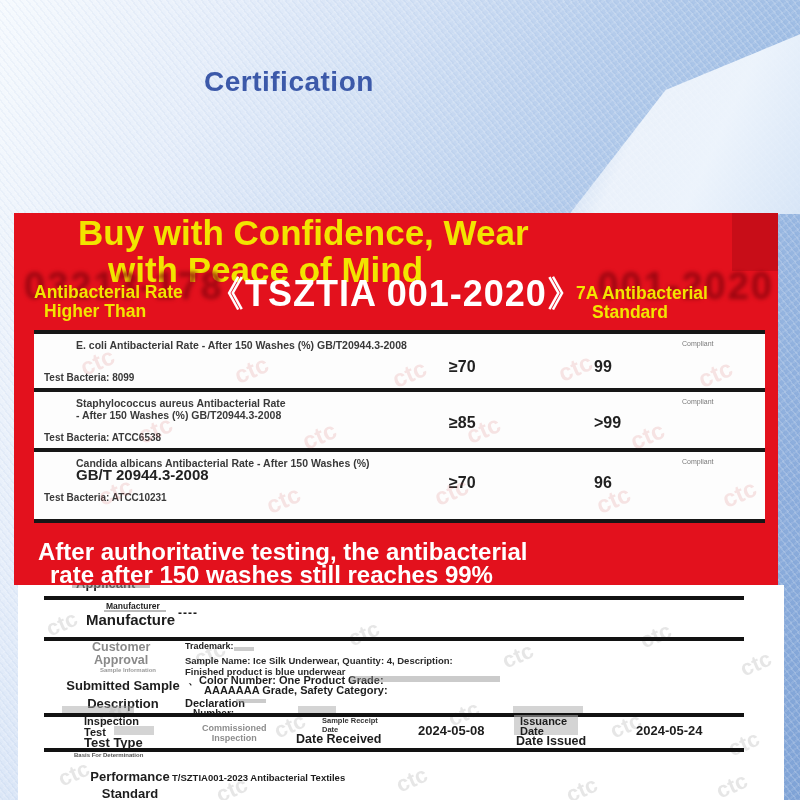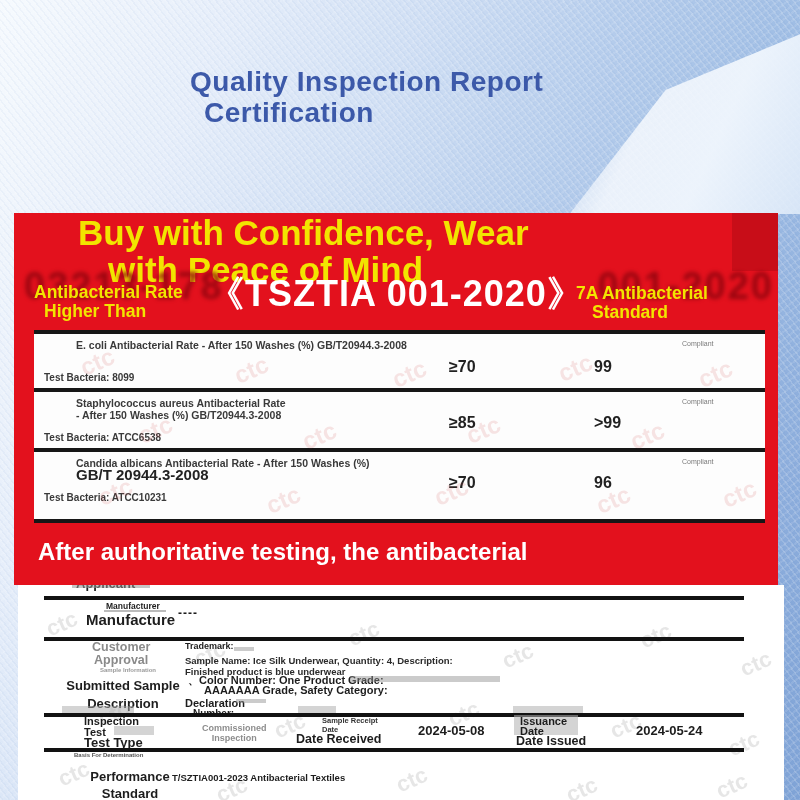--- a/index.html
+++ b/index.html
@@ -106,21 +106,20 @@
   .wm-span{position:absolute;font-weight:bold;pointer-events:none;white-space:nowrap;}
 </style>
 </head>
 <body>
 
 <div class="canvas">
   <div class="fabric-texture"></div>
   <div class="fold"></div>
 
   <div class="title">
-    <div class="t1">Quality Inspection Report</div>
     <div class="t2">Certification</div>
   </div>
 
   <div class="banner">
     <div class="banner-corner"></div>
 
     <div class="headline">
       <div class="h1">Buy with Confidence, Wear</div>
       <div class="h2">with Peace of Mind</div>
     </div>
@@ -180,20 +179,21 @@
           <span class="wm-span" style="left: 64px; top: 148px; color: rgba(210, 80, 80, 0.15); font-size: 24px; transform: rotate(-24deg);">ctc</span>
           <span class="wm-span" style="left: 232px; top: 156px; color: rgba(210, 80, 80, 0.15); font-size: 24px; transform: rotate(-24deg);">ctc</span>
           <span class="wm-span" style="left: 400px; top: 148px; color: rgba(210, 80, 80, 0.15); font-size: 24px; transform: rotate(-24deg);">ctc</span>
           <span class="wm-span" style="left: 562px; top: 156px; color: rgba(210, 80, 80, 0.15); font-size: 24px; transform: rotate(-24deg);">ctc</span>
           <span class="wm-span" style="left: 688px; top: 150px; color: rgba(210, 80, 80, 0.15); font-size: 24px; transform: rotate(-24deg);">ctc</span>
         </div>
     </div>
 
     <div class="banner-footer">
       <div class="f1">After authoritative testing, the antibacterial</div>
+      <div class="f2">rate after 150 washes still reaches 99%</div>
     </div>
   </div>
 
   <div class="doc">
     <div class="doc-wm">
         <span class="wm-span" style="left: 28px; top: 26px; color: rgba(150, 150, 150, 0.24); font-size: 22px; transform: rotate(-24deg);">ctc</span>
         <span class="wm-span" style="left: 176px; top: 56px; color: rgba(150, 150, 150, 0.24); font-size: 22px; transform: rotate(-24deg);">ctc</span>
         <span class="wm-span" style="left: 330px; top: 36px; color: rgba(150, 150, 150, 0.24); font-size: 22px; transform: rotate(-24deg);">ctc</span>
         <span class="wm-span" style="left: 484px; top: 58px; color: rgba(150, 150, 150, 0.24); font-size: 22px; transform: rotate(-24deg);">ctc</span>
         <span class="wm-span" style="left: 622px; top: 38px; color: rgba(150, 150, 150, 0.24); font-size: 22px; transform: rotate(-24deg);">ctc</span>

